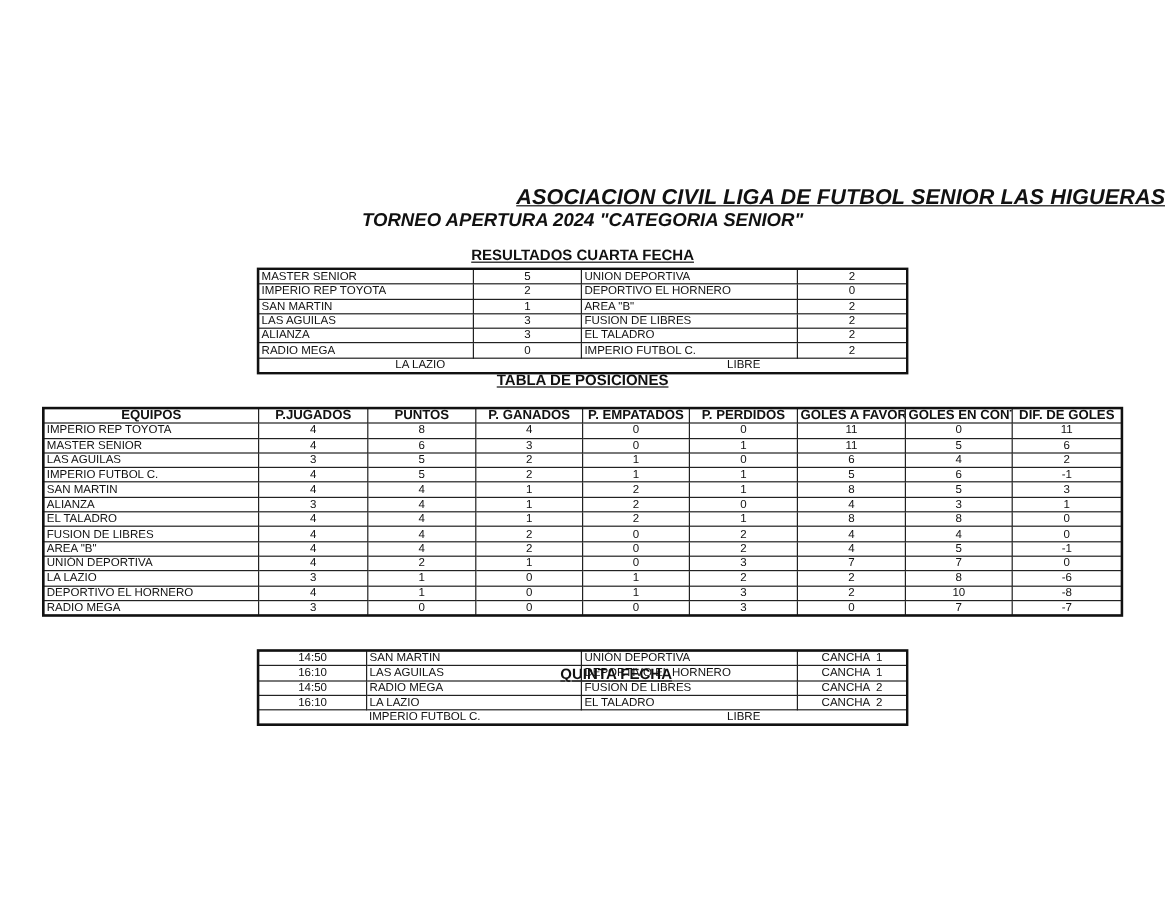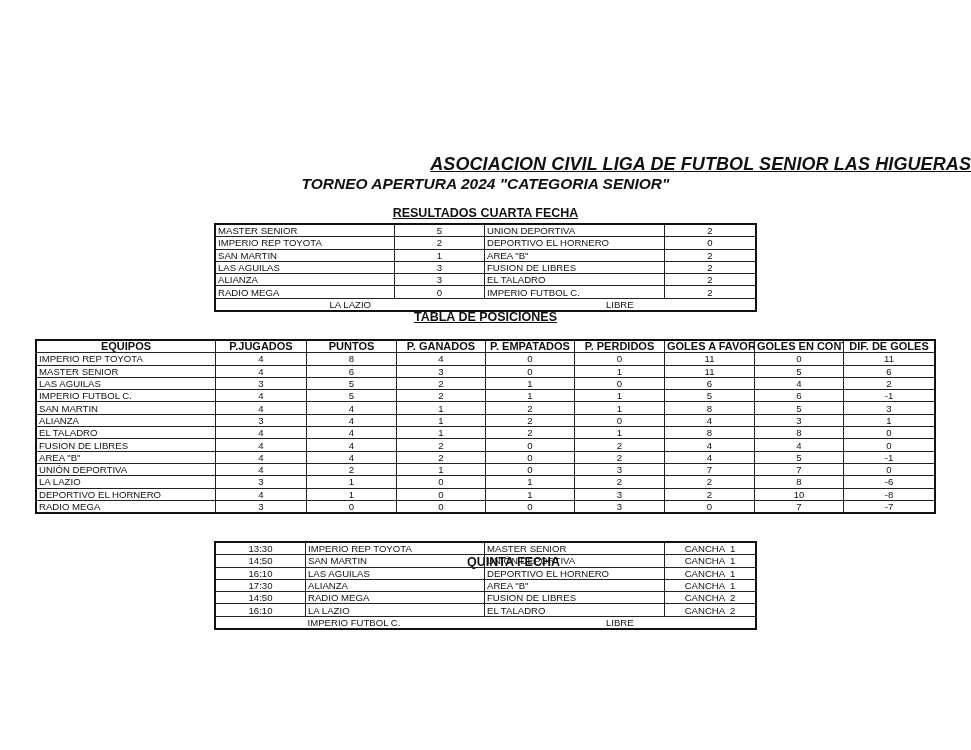--- a/index.html
+++ b/index.html
@@ -252,44 +252,32 @@
 <div class="sect" style="top:555px;margin-left:28px;">QUINTA FECHA</div>
 <table class="outer" style="left:215px; top:542px; width:540px;">
   <colgroup>
       <col style="width:90px">
       <col style="width:179px">
       <col style="width:180px">
       <col style="width:91px">
     </colgroup>
   <tbody id="fixtures-body">
       <tr>
-        <td class="c">13:30</td>
-        <td class="l">IMPERIO REP TOYOTA</td>
-        <td class="l">MASTER SENIOR</td>
-        <td class="c" style="white-space: pre;">CANCHA  1</td>
-      </tr>
-      <tr>
         <td class="c">14:50</td>
         <td class="l">SAN MARTIN</td>
         <td class="l">UNIÓN DEPORTIVA</td>
         <td class="c" style="white-space: pre;">CANCHA  1</td>
       </tr>
       <tr>
         <td class="c">16:10</td>
         <td class="l">LAS AGUILAS</td>
         <td class="l">DEPORTIVO EL HORNERO</td>
         <td class="c" style="white-space: pre;">CANCHA  1</td>
       </tr>
       <tr>
-        <td class="c">17:30</td>
-        <td class="l">ALIANZA</td>
-        <td class="l">AREA "B"</td>
-        <td class="c" style="white-space: pre;">CANCHA  1</td>
-      </tr>
-      <tr>
         <td class="c">14:50</td>
         <td class="l">RADIO MEGA</td>
         <td class="l">FUSION DE LIBRES</td>
         <td class="c" style="white-space: pre;">CANCHA  2</td>
       </tr>
       <tr>
         <td class="c">16:10</td>
         <td class="l">LA LAZIO</td>
         <td class="l">EL TALADRO</td>
         <td class="c" style="white-space: pre;">CANCHA  2</td>

